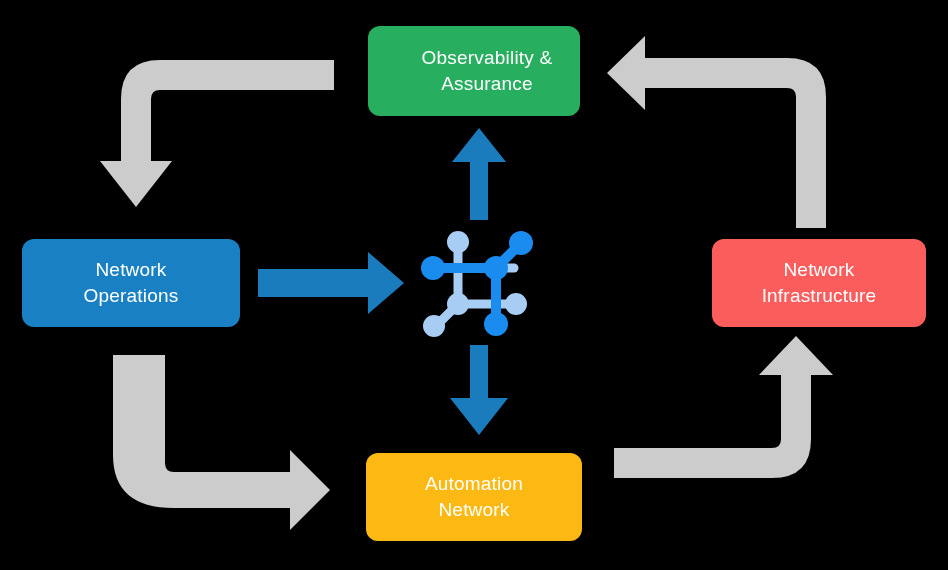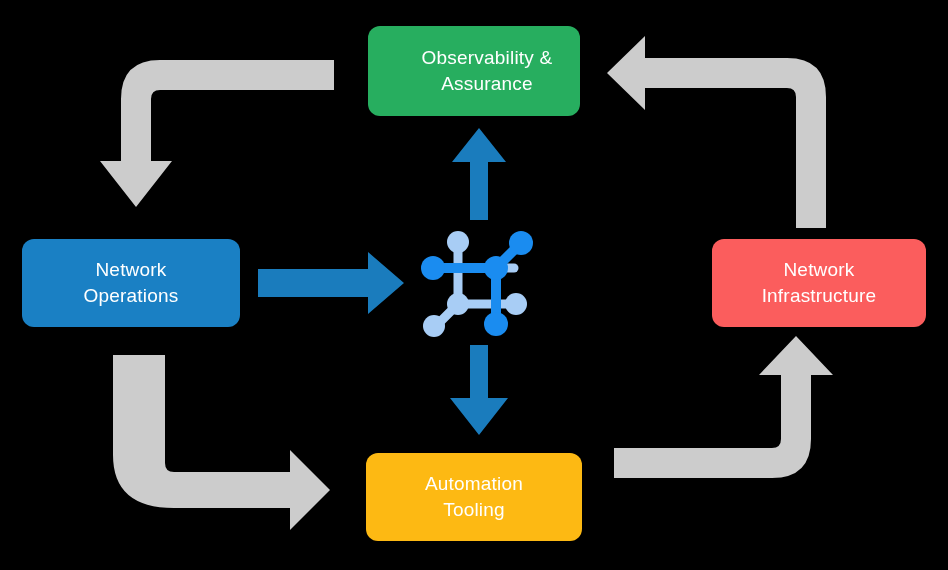--- a/index.html
+++ b/index.html
@@ -157,16 +157,16 @@
 Operations</span>
   </div>
 
   <div class="node-box" id="box-infrastructure" style="background: rgb(251, 93, 93);">
     <span class="node-label">Network
 Infrastructure</span>
   </div>
 
   <div class="node-box" id="box-automation" style="background: rgb(253, 185, 19);">
     <span class="node-label">Automation
-Tooling</span>
+Network</span>
   </div>
 
 </div>
 
 </body></html>

